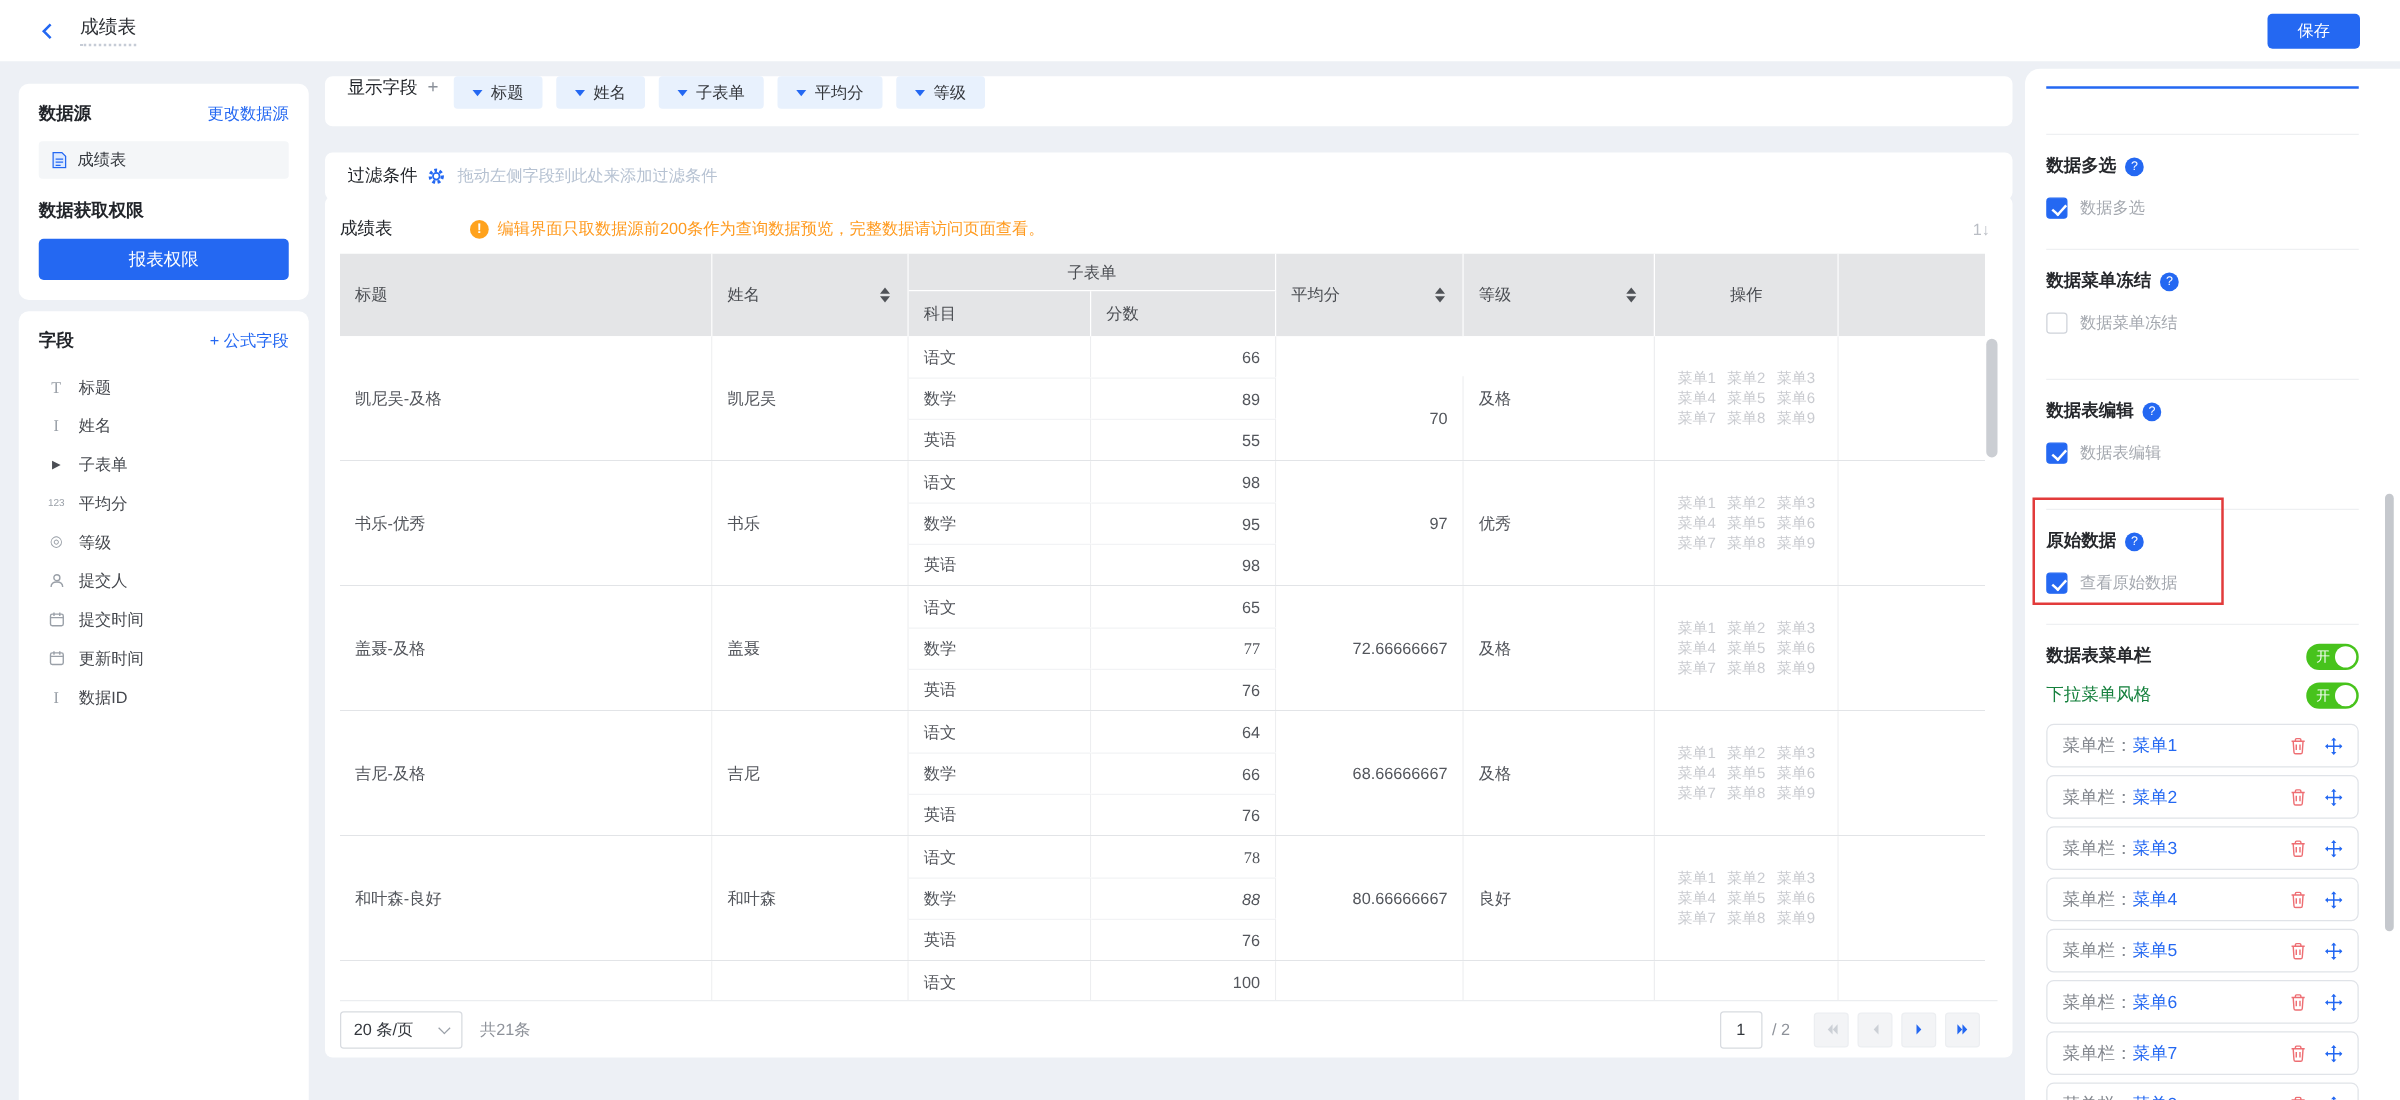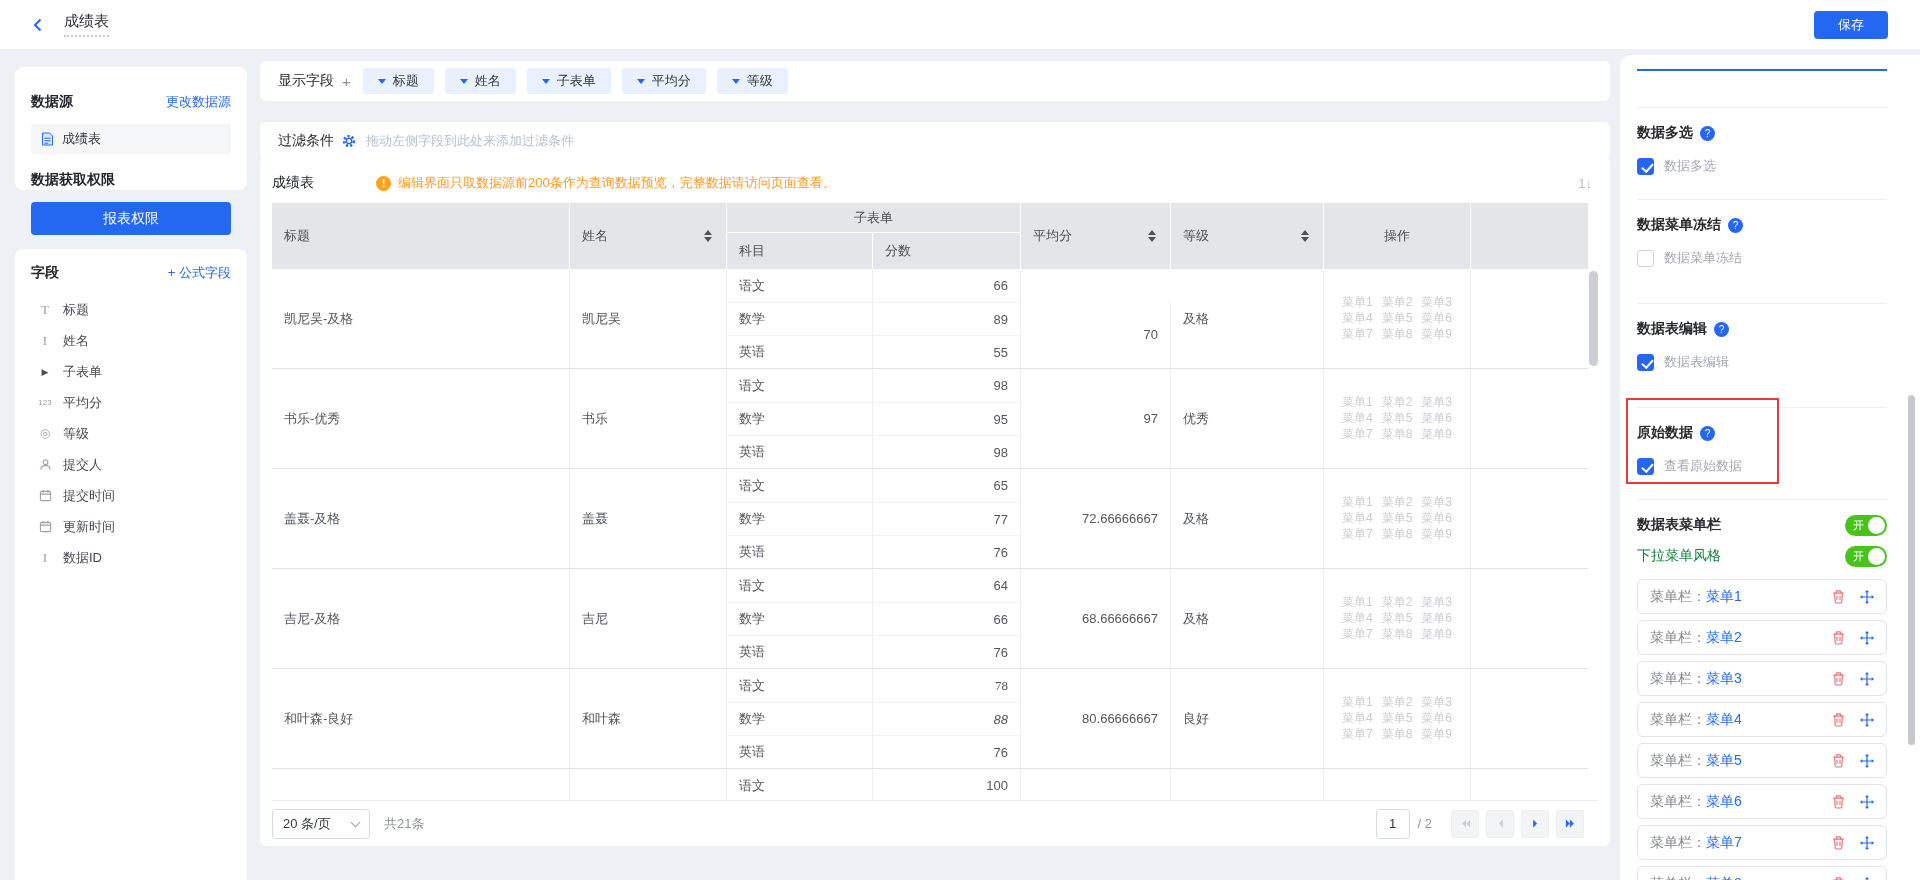--- a/index.html
+++ b/index.html
@@ -9,40 +9,40 @@
 
   
   .topbar{position:absolute;left:0;top:0;width:1920px;height:49px;background:#fff;display:flex;align-items:center;padding:0 16px;z-index:5}
   .back-btn{width:28px;height:28px;display:flex;align-items:center;justify-content:center;cursor:pointer;margin-left:8px}
   .page-title{font-size:15px;color:#2b2e33;margin-left:12px;padding-bottom:4px;border-bottom:2px dotted #c6ccd6}
   .save-btn{margin-left:auto;margin-right:16px;width:74px;height:28px;background:#2468f2;color:#fff;border:none;border-radius:4px;font-size:13px;display:flex;align-items:center;justify-content:center;cursor:pointer}
 
   .card{position:absolute;background:#fff;border-radius:8px}
 
   
-  .lcard1{left:15px;top:67px;width:232px;height:123px;padding:26px 16px}
+  .lcard1{left:15px;top:67px;width:232px;height:173px;padding:15px 16px}
   .lrow{display:flex;align-items:center}
   .sec-title{font-size:14px;font-weight:bold;color:#22252a}
   .link{color:#2468f2;font-size:13px;cursor:pointer;margin-left:auto}
   .ds-item{margin-top:13px;height:30px;background:#f4f6f8;border-radius:3px;display:flex;align-items:center;gap:8px;padding:0 10px;cursor:pointer}
   .perm-title{margin-top:17px}
   .perm-btn{margin-top:13px;width:100%;height:33px;background:#2468f2;color:#fff;border:none;border-radius:4px;font-size:14px;cursor:pointer}
 
   .lcard2{left:15px;top:249px;width:232px;height:631px;padding:15px 16px;border-radius:8px 8px 0 0}
   .field-list{margin-top:12px}
   .field-item{height:31px;display:flex;align-items:center;gap:8px;padding-left:4px;cursor:grab;border-radius:3px}
   .fi-ico{width:20px;display:flex;align-items:center;justify-content:center;color:#9aa0a8}
   .fi-glyph{font-family:"Liberation Serif","DejaVu Serif",serif;font-size:13px;color:#9aa0a8}
   .fi-glyph.num{font-size:8px;letter-spacing:0;font-family:"Liberation Sans",sans-serif}
   .fi-glyph.arrow{font-size:9px;color:#4b4e54;font-family:"DejaVu Sans",sans-serif}
   .fi-glyph.radio{font-size:12px}
   .field-label{color:#45484e;font-size:13px}
 
   
-  .mcard-tags{left:260px;top:61px;width:1350px;height:40px;display:flex;align-items:center;padding:0 18px;border-radius:6px}
+  .mcard-tags{left:260px;top:61px;width:1350px;height:40px;display:flex;align-items:flex-start;padding:0 18px;border-radius:6px}
   .mlabel{font-size:14px;color:#23262b}
   .plus{color:#8a9099;font-size:15px;margin:0 12px 0 8px;cursor:pointer}
   .tags{display:flex;gap:11px}
   .tag{height:26px;padding:0 15px;background:#e8f1fd;border-radius:3px;display:flex;align-items:center;gap:7px;cursor:pointer}
   .tag-caret{width:0;height:0;border-left:4px solid transparent;border-right:4px solid transparent;border-top:5px solid #2468f2}
   .tag-label{font-size:13px;color:#33363b}
 
   .mcard-filter{left:260px;top:122px;width:1350px;height:38px;display:flex;align-items:center;padding:0 18px;gap:8px;border-radius:6px}
   .filter-placeholder{color:#b6c2d2;font-size:13px;margin-left:2px}
 
@@ -360,21 +360,21 @@
               <span class="menu-link">菜单9</span>
             </div>
             <div class="tc c-extra" style="grid-area: 1 / 8 / span 3;"></div>
           </div>
           <div class="tgroup" style="grid-template-rows: repeat(3, 33px);">
             <div class="tc c-title" style="grid-area: 1 / 1 / span 3;">盖聂-及格</div>
             <div class="tc c-name" style="grid-area: 1 / 2 / span 3;">盖聂</div>
             <div class="tc c-subj" style="grid-area: 1 / 3 / span 1;">语文</div>
             <div class="tc c-score right" style="grid-area: 1 / 4 / span 1;">65</div>
             <div class="tc c-subj bt" style="grid-area: 2 / 3 / span 1;">数学</div>
-            <div class="tc c-score right bt" style="grid-area: 2 / 4 / span 1;">77</div>
+            <div class="tc c-score right bt" style="grid-area: 2 / 4 / span 1; font-family: Liberation Serif, serif;">77</div>
             <div class="tc c-subj bt" style="grid-area: 3 / 3 / span 1;">英语</div>
             <div class="tc c-score right bt" style="grid-area: 3 / 4 / span 1;">76</div>
             <div class="tc c-avg right" style="grid-area: 1 / 5 / span 3;">72.66666667</div>
             <div class="tc c-grade" style="grid-area: 1 / 6 / span 3;">及格</div>
             <div class="tc c-actions actions-box" style="grid-area: 1 / 7 / span 3;">
               <span class="menu-link">菜单1</span>
               <span class="menu-link">菜单2</span>
               <span class="menu-link">菜单3</span>
               <span class="menu-link">菜单4</span>
               <span class="menu-link">菜单5</span>

